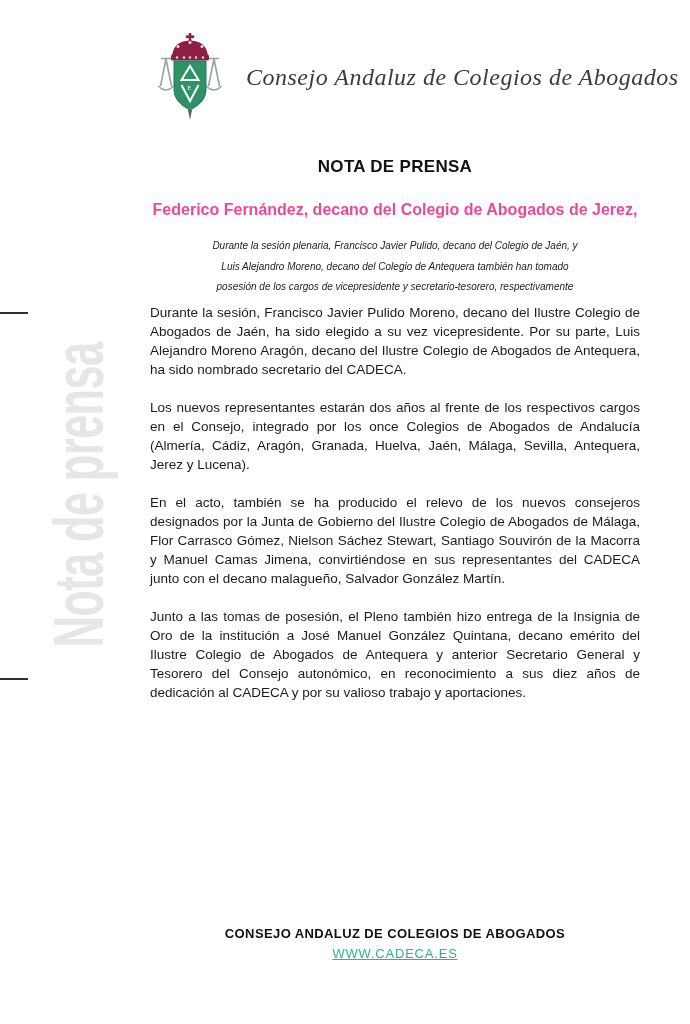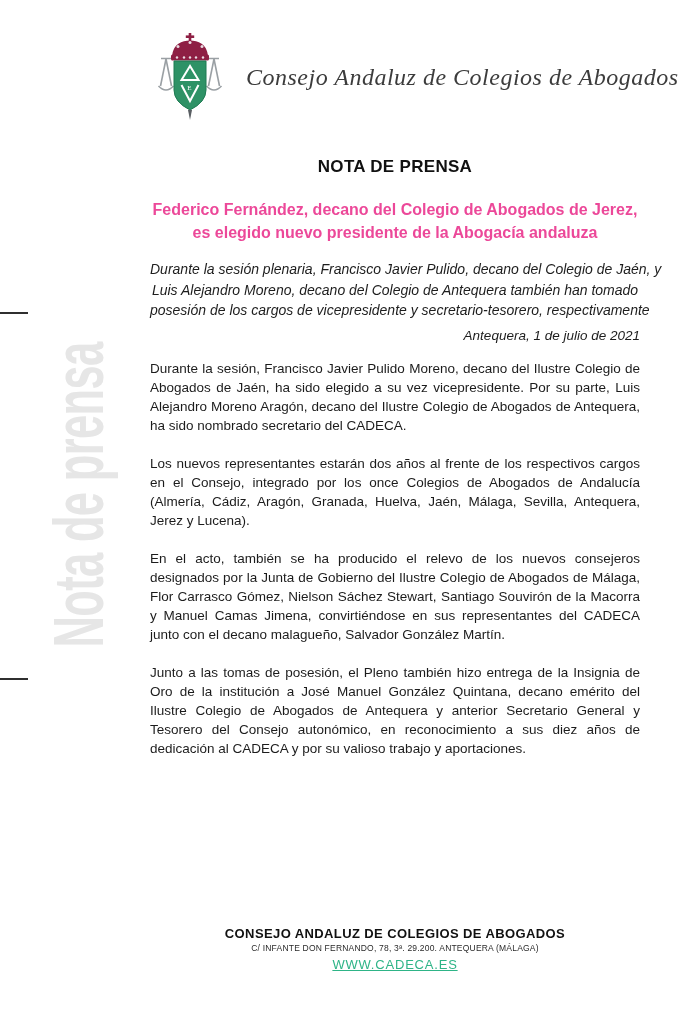--- a/index.html
+++ b/index.html
@@ -50,21 +50,21 @@
     text-align:center;font-weight:bold;font-size:17px;line-height:20px;
     letter-spacing:0.3px;margin:0 0 21px 0;color:#111;
   }
   .headline{margin:0 0 15px 0;}
   .headline-line{
     text-align:center;font-weight:bold;font-size:16px;line-height:23px;
     white-space:nowrap;color:#ec4899;
   }
   .subheadline{margin:0 0 5px 0;}
   .subline{
-    text-align:center;font-style:italic;font-size:14px;line-height:20.5px;
+    text-align:center;font-style:italic;font-size:10px;line-height:20.5px;
     white-space:nowrap;color:#1d1d1d;
   }
   .dateline{
     text-align:right;font-style:italic;font-size:13.5px;line-height:20px;
     margin:0 0 13px 0;color:#1d1d1d;
   }
   .paragraphs p.para{
     margin:0 0 19px 0;
     font-size:13.5px;line-height:19px;
     text-align:justify;
@@ -140,38 +140,35 @@
       <path d="M32,77 L34,87 L36,77 Z" fill="#5a5f63"></path>
     </svg>
     <div class="org-script">Consejo Andaluz de Colegios de Abogados</div>
   </header>
 
   <main class="content">
     <div class="kicker">NOTA DE PRENSA</div>
 
     <div class="headline">
         <div class="headline-line">Federico Fernández, decano del Colegio de Abogados de Jerez,</div>
-        <div class="headline-line">es elegido nuevo presidente de la Abogacía andaluza</div>
       </div>
 
     <div class="subheadline">
         <div class="subline">Durante la sesión plenaria, Francisco Javier Pulido, decano del Colegio de Jaén, y</div>
         <div class="subline">Luis Alejandro Moreno, decano del Colegio de Antequera también han tomado</div>
         <div class="subline">posesión de los cargos de vicepresidente y secretario-tesorero, respectivamente</div>
       </div>
 
-    <div class="dateline">Antequera, 1 de julio de 2021</div>
 
     <div class="paragraphs">
         <p class="para">Durante la sesión, Francisco Javier Pulido Moreno, decano del Ilustre Colegio de Abogados de Jaén, ha sido elegido a su vez vicepresidente. Por su parte, Luis Alejandro Moreno Aragón, decano del Ilustre Colegio de Abogados de Antequera, ha sido nombrado secretario del CADECA.</p>
         <p class="para">Los nuevos representantes estarán dos años al frente de los respectivos cargos en el Consejo, integrado por los once Colegios de Abogados de Andalucía (Almería, Cádiz, Aragón, Granada, Huelva, Jaén, Málaga, Sevilla, Antequera, Jerez y Lucena).</p>
         <p class="para">En el acto, también se ha producido el relevo de los nuevos consejeros designados por la Junta de Gobierno del Ilustre Colegio de Abogados de Málaga, Flor Carrasco Gómez, Nielson Sáchez Stewart, Santiago Souvirón de la Macorra y Manuel Camas Jimena, convirtiéndose en sus representantes del CADECA junto con el decano malagueño, Salvador González Martín.</p>
         <p class="para">Junto a las tomas de posesión, el Pleno también hizo entrega de la Insignia de Oro de la institución a José Manuel González Quintana, decano emérito del Ilustre Colegio de Abogados de Antequera y anterior Secretario General y Tesorero del Consejo autonómico, en reconocimiento a sus diez años de dedicación al CADECA y por su valioso trabajo y aportaciones.</p>
       </div>
   </main>
 
   <footer class="footer">
     <div class="footer-org">CONSEJO ANDALUZ DE COLEGIOS DE ABOGADOS</div>
-    <div class="footer-address">C/ INFANTE DON FERNANDO, 78, 3ª. 29.200. ANTEQUERA (MÁLAGA)</div>
     <a class="footer-link" href="#">WWW.CADECA.ES</a>
   </footer>
 
 </div>
 
 </body></html>

